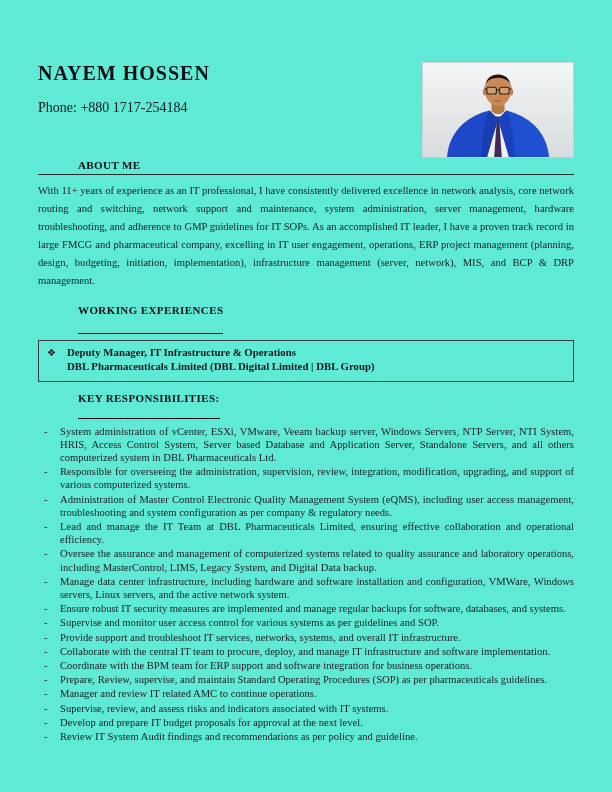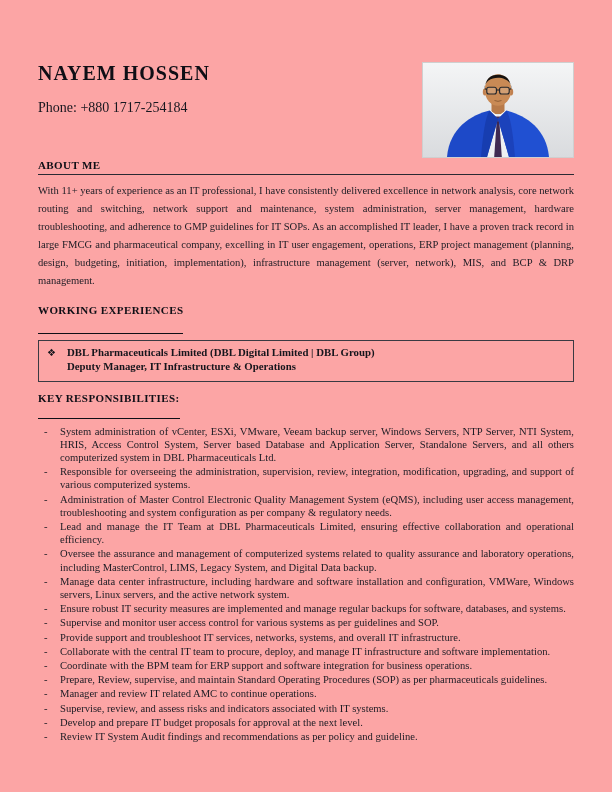--- a/index.html
+++ b/index.html
@@ -1,37 +1,37 @@
 <!DOCTYPE html>
 <html><head>
 <meta charset="utf-8">
 <style>
   html,body { margin:0; padding:0; background:#ffffff; }
   .page {
     position:relative; width:612px; height:792px; margin:0 auto;
-    background:#fca5a5; overflow:hidden;
+    background:#5eead4; overflow:hidden;
     font-family:"Liberation Serif", serif; color:#1c1c24;
   }
   .inner { position:absolute; left:38px; right:38px; top:0; }
 
   
   .name { margin:62px 0 0 0; font-size:20px; font-weight:700; letter-spacing:1px; color:#0f0f16; }
   .contact-line { margin-top:15px; font-size:14px; color:#17171f; }
   .email-line { margin-top:3px; font-size:11.5px; color:#17171f;text-align:right; }
   .email-link { color:#0a58c0; text-decoration:underline; cursor:pointer; }
 
   
   .photo {
     position:absolute; top:62px; right:0; width:150px; height:94px;
     border:1px solid #cfcfcf; box-sizing:content-box; background:#e9ebec;
   }
   .photo svg { display:block; }
 
   
-  .section-head { font-size:11px; font-weight:700; letter-spacing:0.4px; color:#0f0f16; }
+  .section-head { font-size:11px; font-weight:700; letter-spacing:0.4px; color:#0f0f16;margin-left:40px; }
   .about-head { margin-top:28px; }
   .rule { border-top:1.6px solid #2a2a33; margin-top:3px; margin-bottom:7px; }
   .about-body { font-size:10.6px; line-height:18px; text-align:justify; color:#1c1c24; }
 
   .we-head { margin-top:14px; display:inline-block; border-bottom:1.2px solid #0f0f16; padding-bottom:17px; }
 
   .exp-box { border:1px solid #3a3a42; margin-top:6px; padding:5px 8px 7px 8px; }
   .exp-row { display:flex; }
   .diamond { flex:0 0 20px; font-size:10px; color:#15151c; padding-top:1px; }
   .exp-lines { flex:1; }
@@ -102,22 +102,22 @@
       <div class="rule"></div>
       <div class="about-body">With 11+ years of experience as an IT professional, I have consistently delivered excellence in network analysis, core network routing and switching, network support and maintenance, system administration, server management, hardware troubleshooting, and adherence to GMP guidelines for IT SOPs. As an accomplished IT leader, I have a proven track record in large FMCG and pharmaceutical company, excelling in IT user engagement, operations, ERP project management (planning, design, budgeting, initiation, implementation), infrastructure management (server, network), MIS, and BCP &amp; DRP management.</div>
     </div>
 
     <div>
       <div class="section-head we-head">WORKING EXPERIENCES</div>
       <div class="exp-box">
         <div class="exp-row">
           <span class="diamond">❖</span>
           <div class="exp-lines">
+            <div class="exp-line exp-title">Deputy Manager, IT Infrastructure &amp; Operations</div>
             <div class="exp-line exp-company">DBL Pharmaceuticals Limited (DBL Digital Limited  | DBL Group)</div>
-            <div class="exp-line exp-title">Deputy Manager, IT Infrastructure &amp; Operations</div>
           </div>
         </div>
       </div>
     </div>
 
     <div>
       <div class="section-head kr-head">KEY RESPONSIBILITIES:</div>
       <ul class="resp-list">
         <li>
             <span class="dash">-</span>

